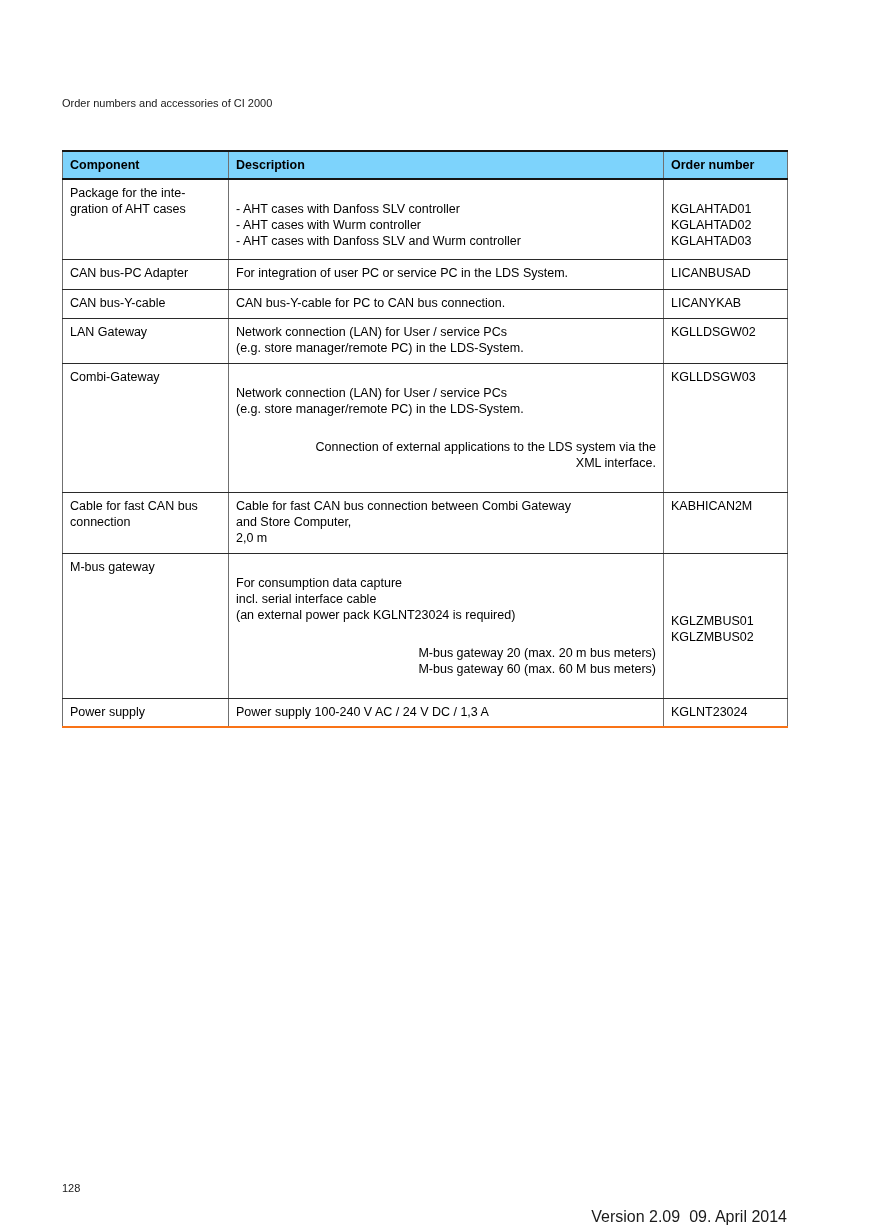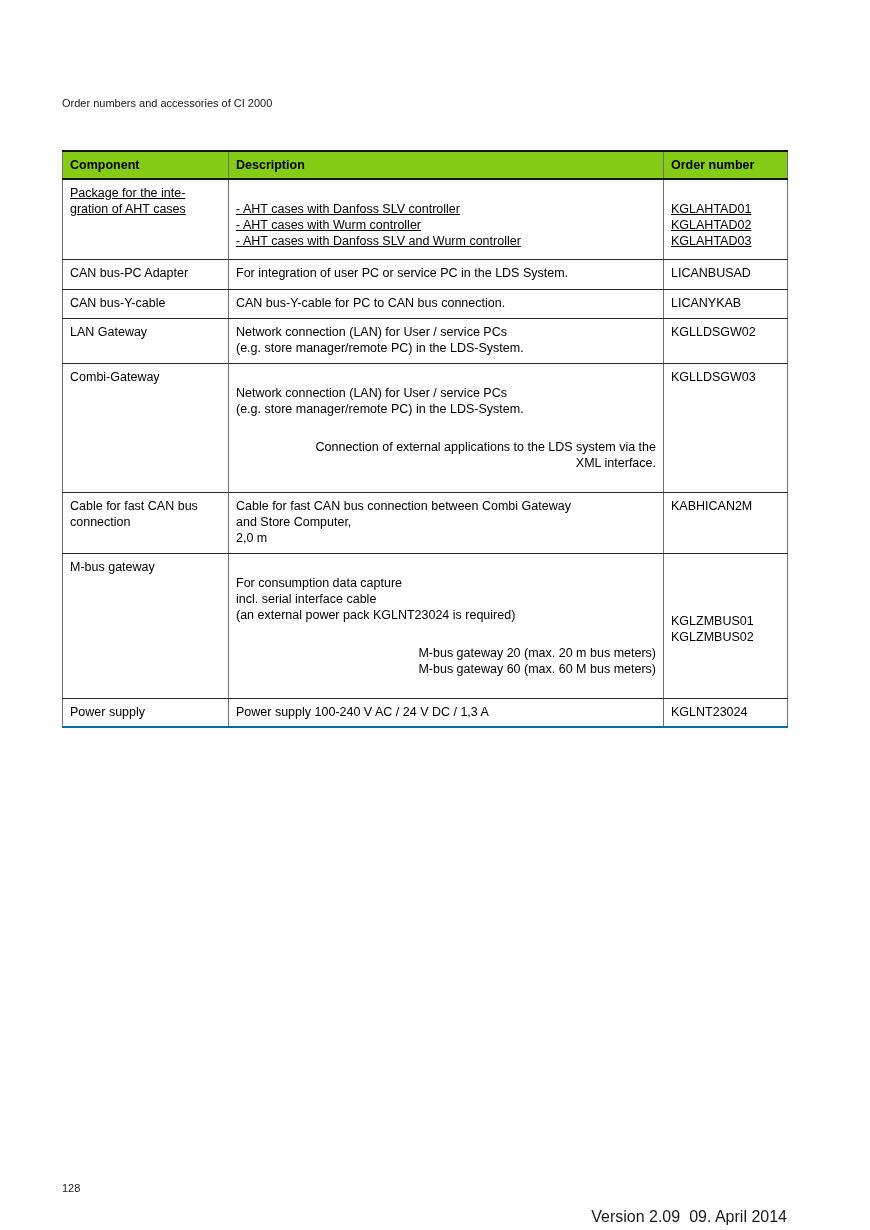--- a/index.html
+++ b/index.html
@@ -40,29 +40,29 @@
     vertical-align: top;
     text-align: left;
     font-size: 12.5px;
     line-height: 16px;
     padding: 5px 7px 5px 7px;
     white-space: pre-line;
     overflow: hidden;
   }
   .order-table { border-left: 1px solid #9a9a9a; border-right: 1px solid #9a9a9a; }
   .order-table thead th {
-    background: #84cc16;
+    background: #7dd3fc;
     font-weight: bold;
     border-top: 2px solid #151515;
     border-bottom: 2px solid #151515;
   }
-  .order-table tbody tr:last-child td { border-bottom: 2px solid #0369a1; }
+  .order-table tbody tr:last-child td { border-bottom: 2px solid #f97316; }
 
   tr.hr  { height: 27px; }
-  tr.r0  { height: 80px; text-decoration: underline; }
+  tr.r0  { height: 80px; }
   tr.r1  { height: 30px; }
   tr.r2  { height: 29px; }
   tr.r3  { height: 45px; }
   tr.r4  { height: 86px; }
   tr.r5  { height: 61px; margin-left: 12px; }
   tr.r6  { height: 103px; }
   tr.r7  { height: 29px; }
 
   td.pt-extra { padding-top: 21px; }   
   td.pt-big   { padding-top: 59px; }   

